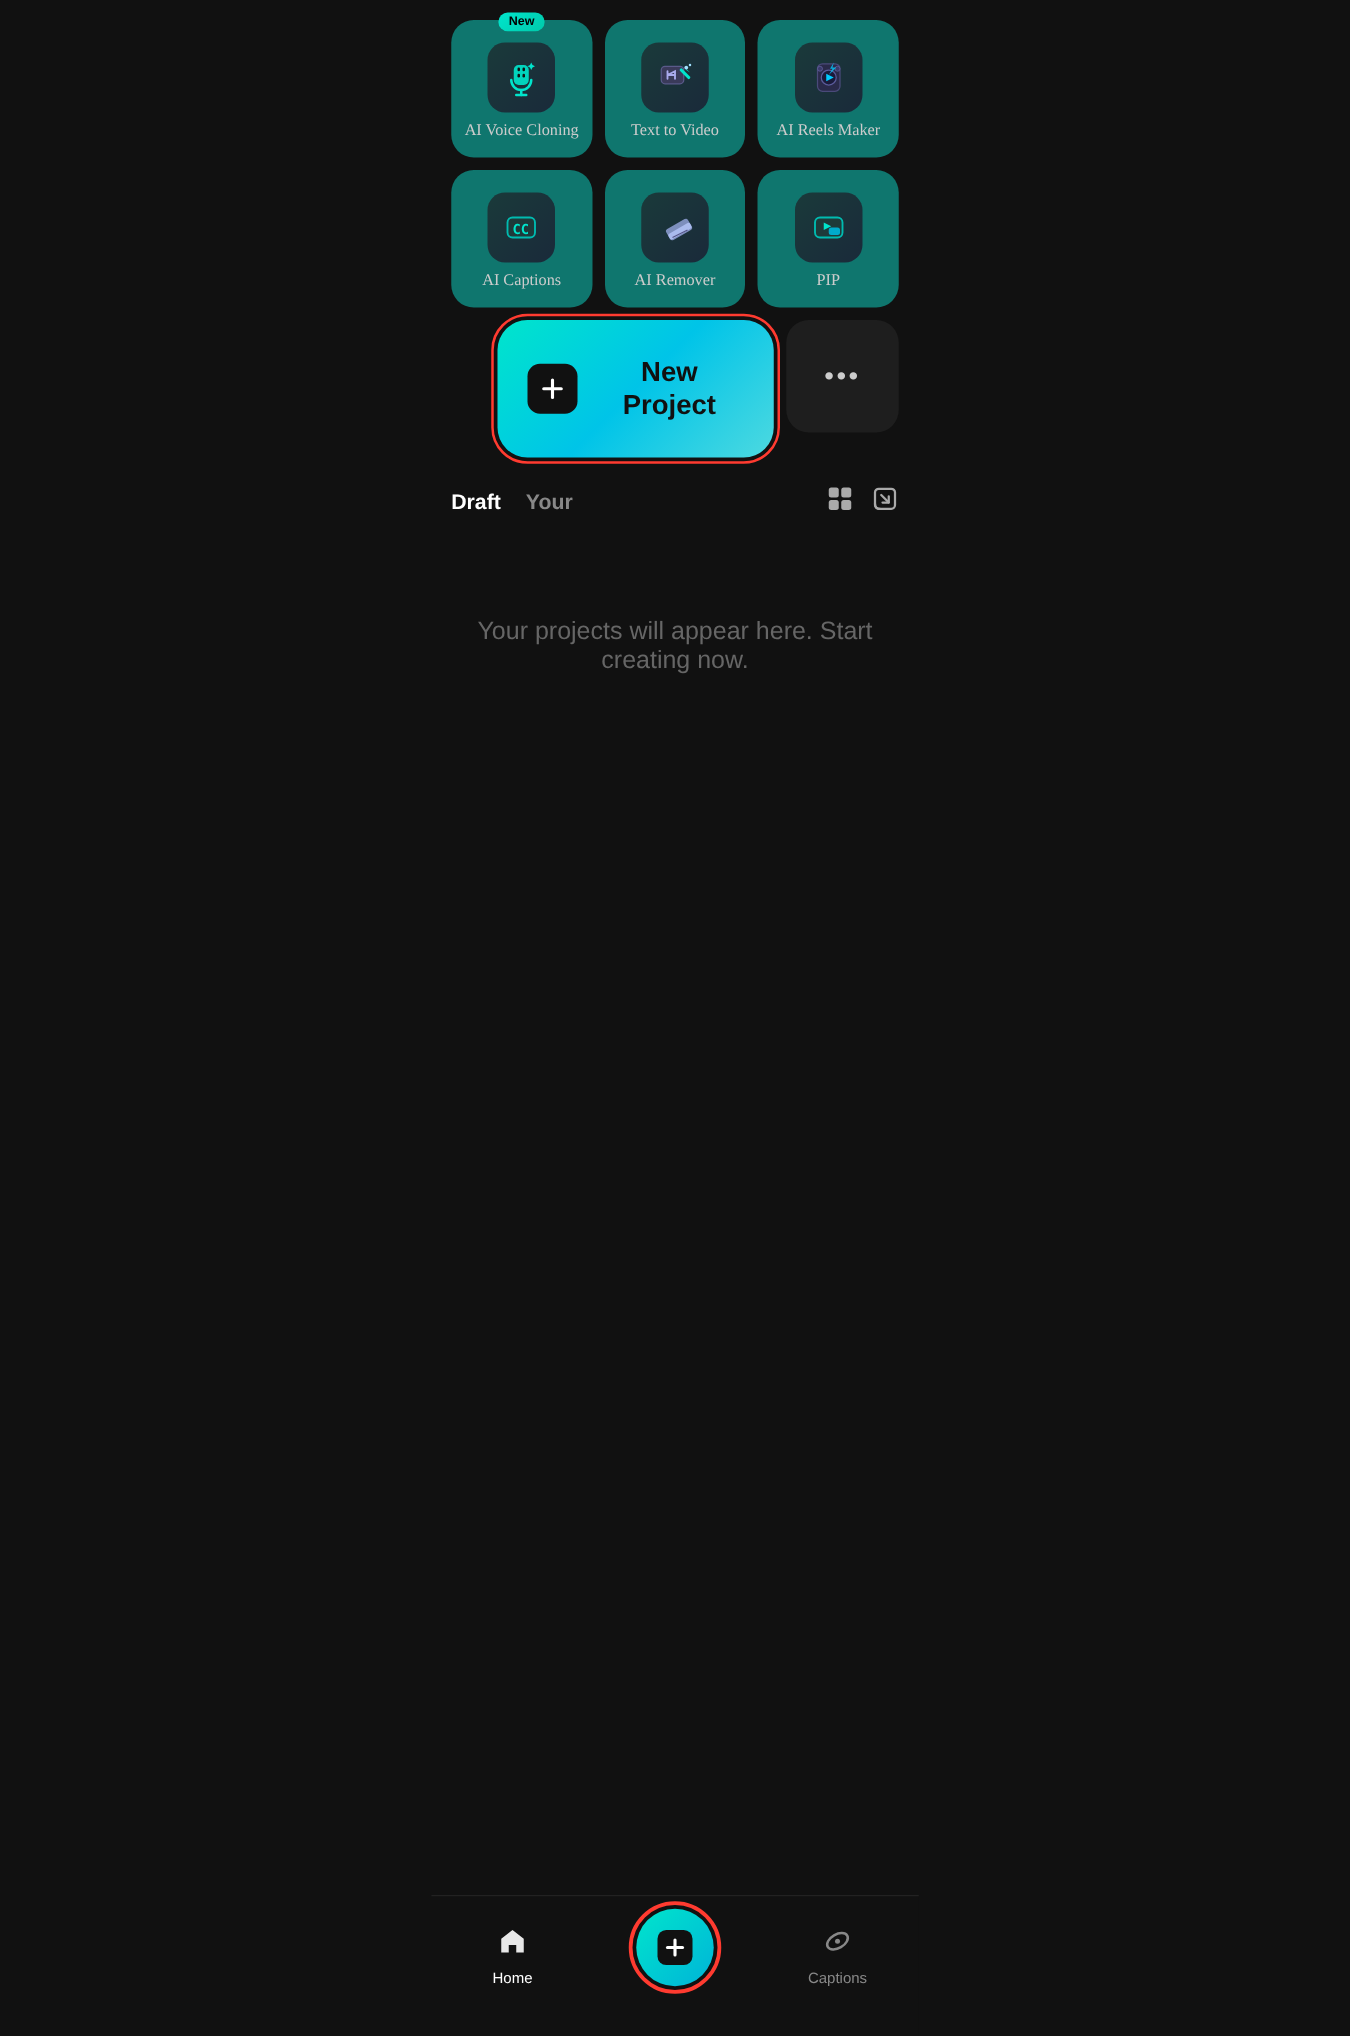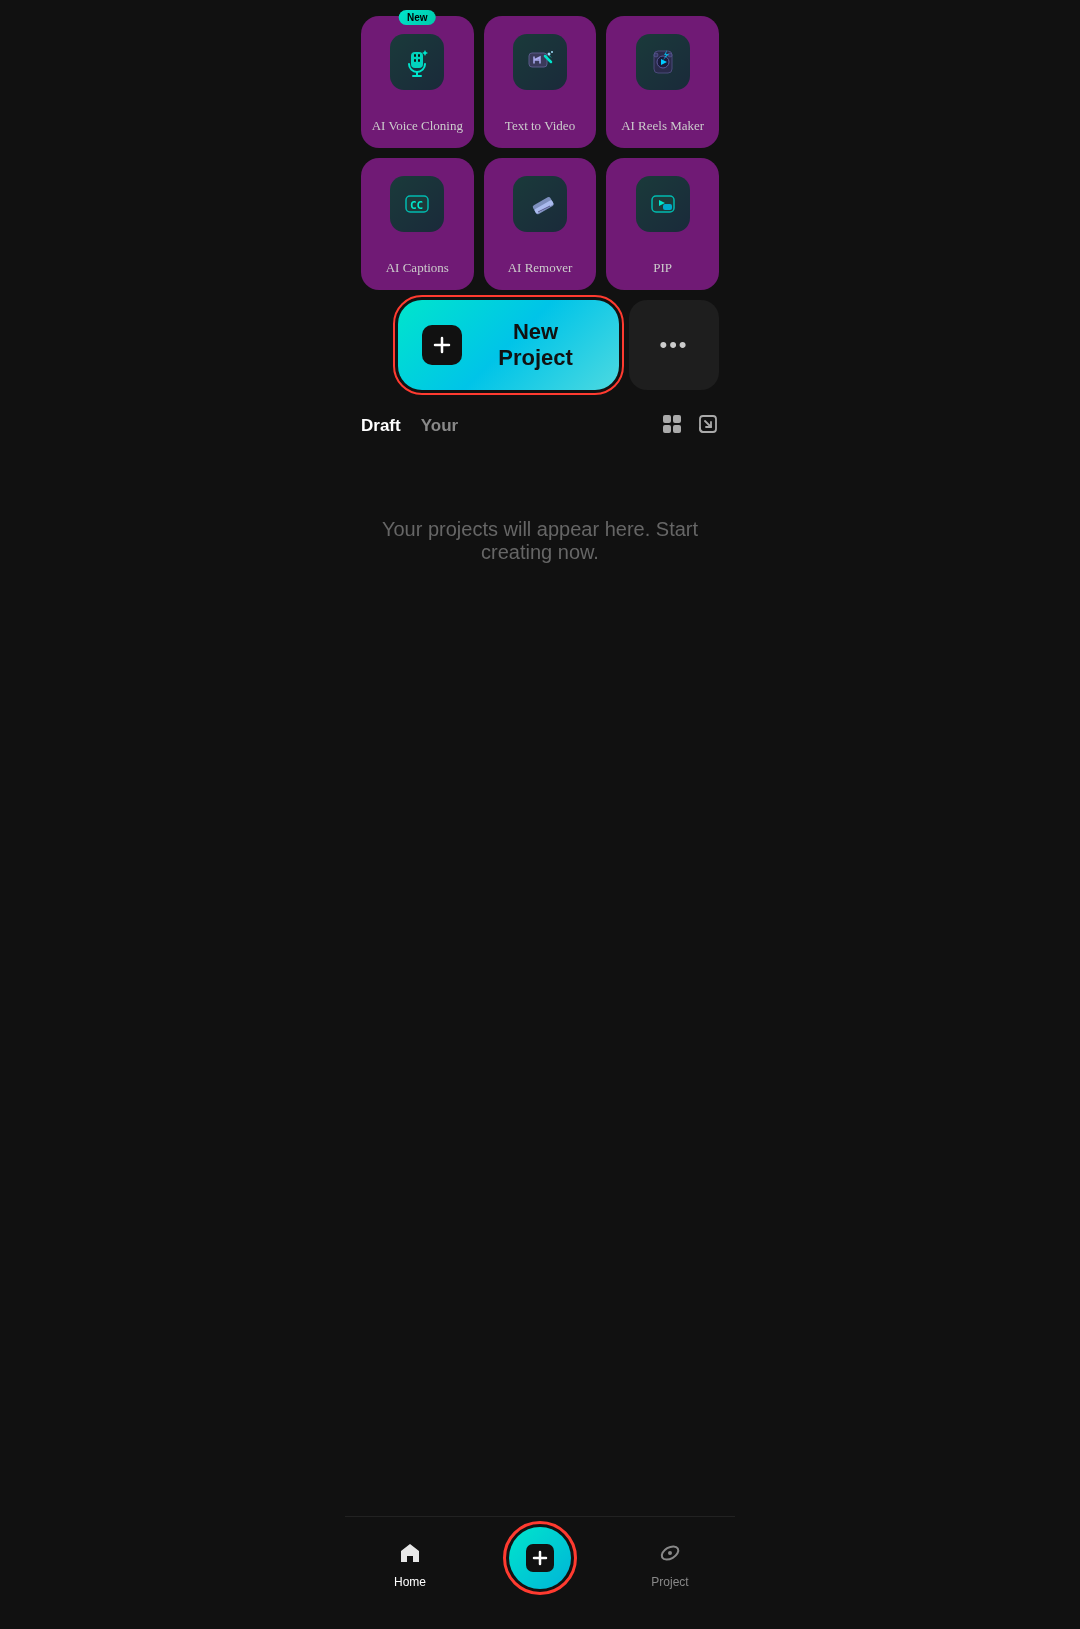--- a/index.html
+++ b/index.html
@@ -21,28 +21,28 @@
 
     
     .tool-grid {
       display: grid;
       grid-template-columns: repeat(3, 1fr);
       gap: 10px;
       margin-bottom: 10px;
     }
 
     .tool-card {
-      background-color: #701a75;
+      background-color: #0f766e;
       border-radius: 18px;
       display: flex;
       flex-direction: column;
       align-items: center;
       justify-content: center;
       padding: 18px 10px 14px 10px;
-      gap: 28px;
+      gap: 6px;
       cursor: pointer;
       position: relative;
     }
 
     .tool-icon-wrapper {
       width: 54px;
       height: 56px;
       background-color: #2a2a2a;
       border-radius: 14px;
       display: flex;
@@ -77,21 +77,21 @@
       grid-template-columns: 1fr auto;
       gap: 10px;
       margin-bottom: 18px;
     }
 
     .new-project-btn {
       background: linear-gradient(135deg, #00e5cc 0%, #00c4e8 50%, #4dd9e0 100%);
       border: none;
       border-radius: 24px;
       padding: 0 24px;
-      height: 90px;
+      height: 110px;
       display: flex;
       align-items: center;
       justify-content: center;
       gap: 14px;
       cursor: pointer;
       outline: 2px solid #ff3b30;
       outline-offset: 3px;
       margin-left: 37px;
     }
 
@@ -392,15 +392,15 @@
     </div>
   </div>
 
   <div class="nav-item">
     <span class="nav-icon">
       <svg width="24" height="24" viewBox="0 0 24 24" fill="none">
         <ellipse cx="12" cy="12" rx="9" ry="5.5" stroke="#888888" stroke-width="2" fill="none" transform="rotate(-30 12 12)"></ellipse>
         <circle cx="12" cy="12" r="2" fill="#888888"></circle>
       </svg>
     </span>
-    <span class="nav-label">Project</span>
+    <span class="nav-label">Captions</span>
   </div>
 </nav>
 
 </body></html>

